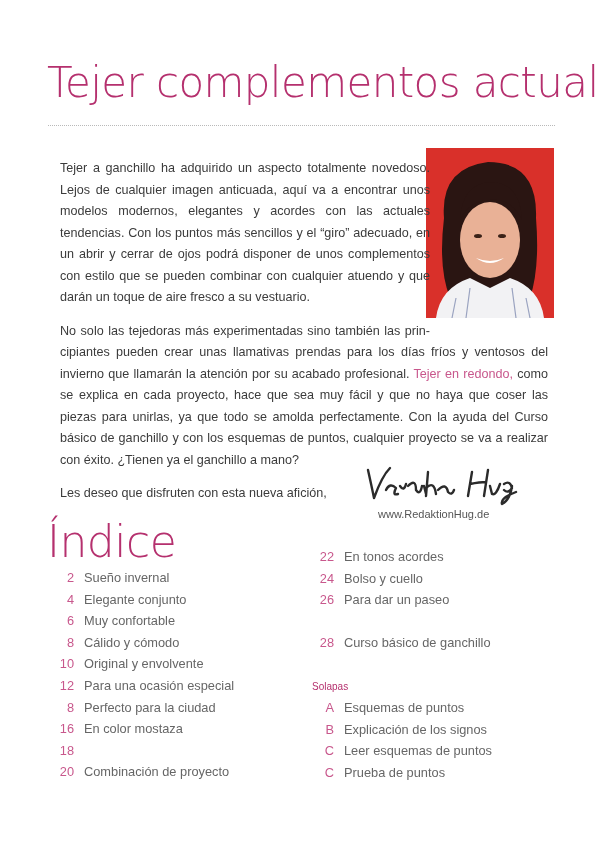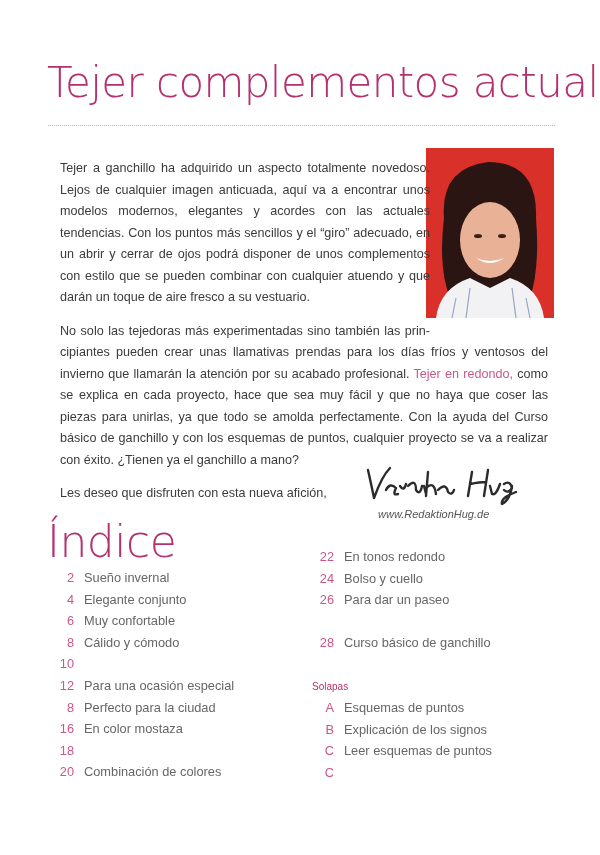--- a/index.html
+++ b/index.html
@@ -14,21 +14,21 @@
            background: #d9302a; overflow: hidden; }
   .photo svg { display: block; }
   .body-text { position: absolute; left: 48px; top: 146px; width: 512px;
                font-size: 12.6px; line-height: 21.5px; color: #3b3b3b; }
   .body-text p { margin: 12px; }
   .p1 { width: 370px; text-align: justify; }
   .p2 .l1 { display: block; width: 370px; text-align: justify; text-align-last: justify; }
   .p2 { text-align: justify; }
   .accent { color: #c8578c; }
   .signature { position: absolute; left: 360px; top: 462px; width: 190px; height: 40px; }
-  .sig-url { position: absolute; left: 378px; top: 508px; font-size: 11px; color: #555; font-style: italic; }
+  .sig-url { position: absolute; left: 378px; top: 508px; font-size: 11px; color: #555; }
   .index-title { position: absolute; left: 47px; top: 516px; margin: 0;
                  font-family: "DejaVu Sans", sans-serif; font-weight: 200;
                  font-size: 44px; color: #b5306e; letter-spacing: -0.5px; }
   .toc { position: absolute; font-size: 12.8px; color: #666; }
   .toc-row { height: 21.6px; line-height: 21.6px; white-space: nowrap; display: flex; }
   .toc-num { width: 26px; text-align: right; color: #c8578c; margin-right: 10px; }
   .toc-left { left: 48px; top: 567px; }
   .toc-right { left: 308px; top: 546px; }
   .toc-gap { height: 21.6px; }
   .solapas { height: 21.6px; line-height: 21.6px; color: #b5306e; font-size: 10px; padding-left: 4px; margin-top: 0; }
@@ -84,46 +84,47 @@
   <div class="toc-row">
       <span class="toc-num">6</span>
       <span>Muy confortable</span>
     </div>
   <div class="toc-row">
       <span class="toc-num">8</span>
       <span>Cálido y cómodo</span>
     </div>
   <div class="toc-row">
       <span class="toc-num">10</span>
+      <span>Original y envolvente</span>
     </div>
   <div class="toc-row">
       <span class="toc-num">12</span>
       <span>Para una ocasión especial</span>
     </div>
   <div class="toc-row">
       <span class="toc-num">8</span>
       <span>Perfecto para la ciudad</span>
     </div>
   <div class="toc-row">
       <span class="toc-num">16</span>
       <span>En color mostaza</span>
     </div>
   <div class="toc-row">
       <span class="toc-num">18</span>
     </div>
   <div class="toc-row">
       <span class="toc-num">20</span>
-      <span>Combinación de colores</span>
+      <span>Combinación de proyecto</span>
     </div>
 </div>
 
 <div class="toc toc-right">
   <div class="toc-row">
       <span class="toc-num">22</span>
-      <span>En tonos redondo</span>
+      <span>En tonos acordes</span>
     </div>
   <div class="toc-row">
       <span class="toc-num">24</span>
       <span>Bolso y cuello</span>
     </div>
   <div class="toc-row">
       <span class="toc-num">26</span>
       <span>Para dar un paseo</span>
     </div>
   <div class="toc-gap"></div>
@@ -140,14 +141,15 @@
   <div class="toc-row">
       <span class="toc-letter">B</span>
       <span>Explicación de los signos</span>
     </div>
   <div class="toc-row">
       <span class="toc-letter">C</span>
       <span>Leer esquemas de puntos</span>
     </div>
   <div class="toc-row">
       <span class="toc-letter">C</span>
+      <span>Prueba de puntos</span>
     </div>
 </div>
 
 </body></html>

